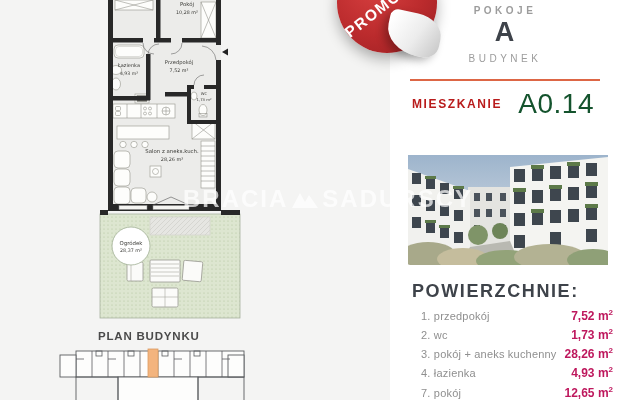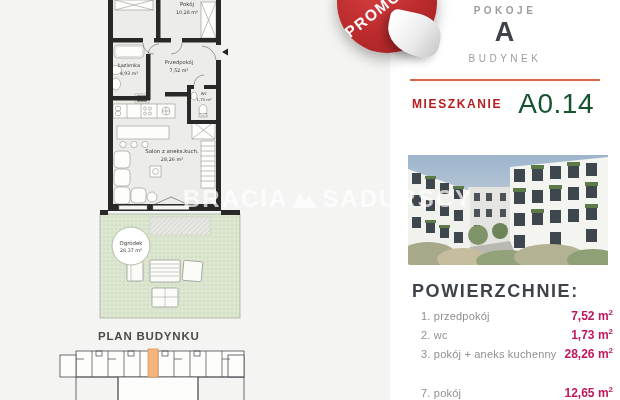--- a/index.html
+++ b/index.html
@@ -335,20 +335,24 @@
       <span class="area-value"><span>7,52</span>&nbsp;<span>m</span><sup>2</sup></span>
     </div>
     <div class="area-row r2">
       <span class="area-name">2. wc</span>
       <span class="area-value"><span>1,73</span>&nbsp;<span>m</span><sup>2</sup></span>
     </div>
     <div class="area-row r3">
       <span class="area-name">3. pokój + aneks kuchenny</span>
       <span class="area-value"><span>28,26</span>&nbsp;<span>m</span><sup>2</sup></span>
     </div>
+    <div class="area-row r4">
+      <span class="area-name">4. łazienka</span>
+      <span class="area-value"><span>4,93</span>&nbsp;<span>m</span><sup>2</sup></span>
+    </div>
     <div class="area-row r5">
       <span class="area-name">7. pokój</span>
       <span class="area-value"><span>12,65</span>&nbsp;<span>m</span><sup>2</sup></span>
     </div>
   </div>
 
   <div class="watermark">
     <span>BRACIA</span>
     <svg width="26" height="17" viewBox="0 0 26 17">
       <polygon points="0,17 8,2 13,11 17,4 26,17" fill="rgba(255,255,255,.72)"></polygon>

